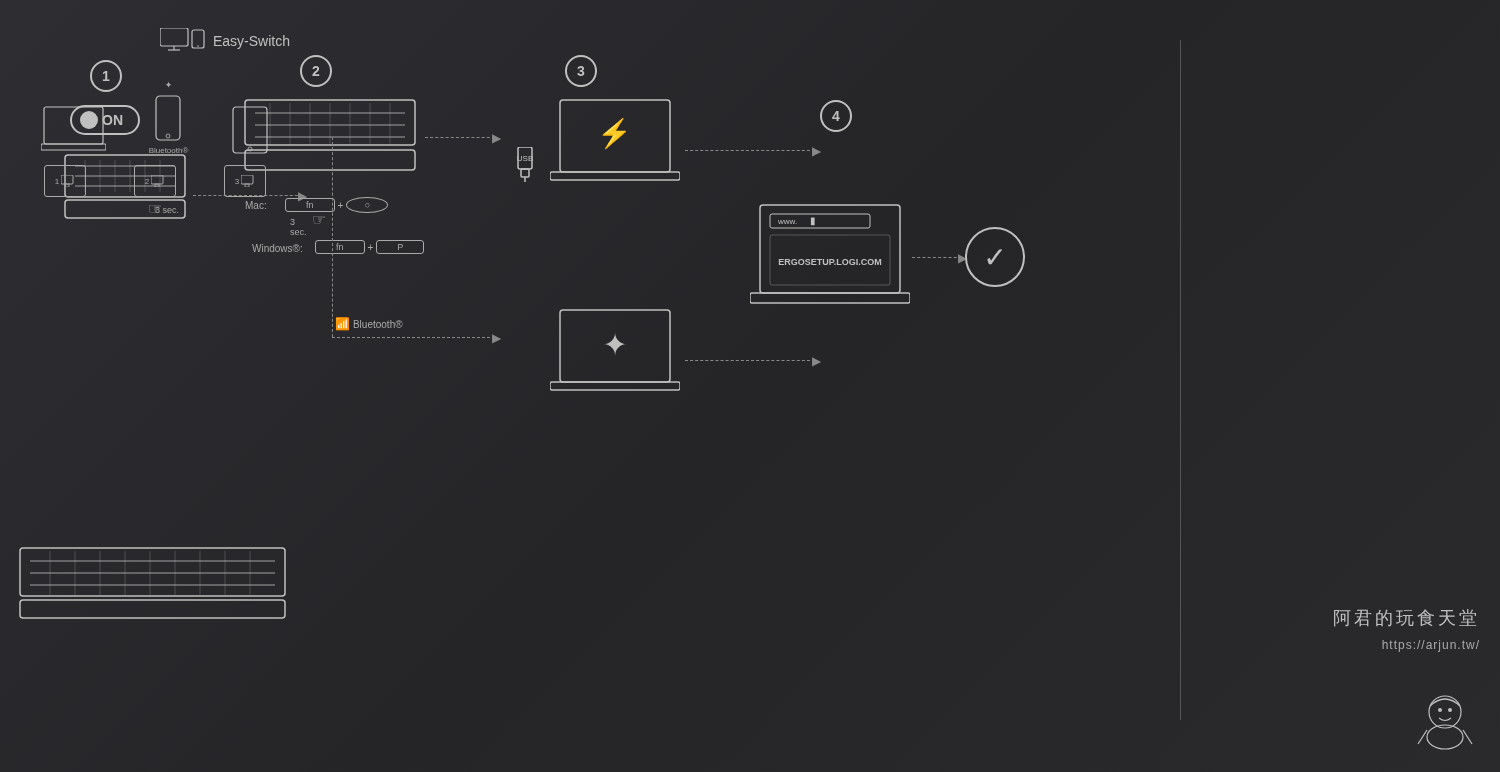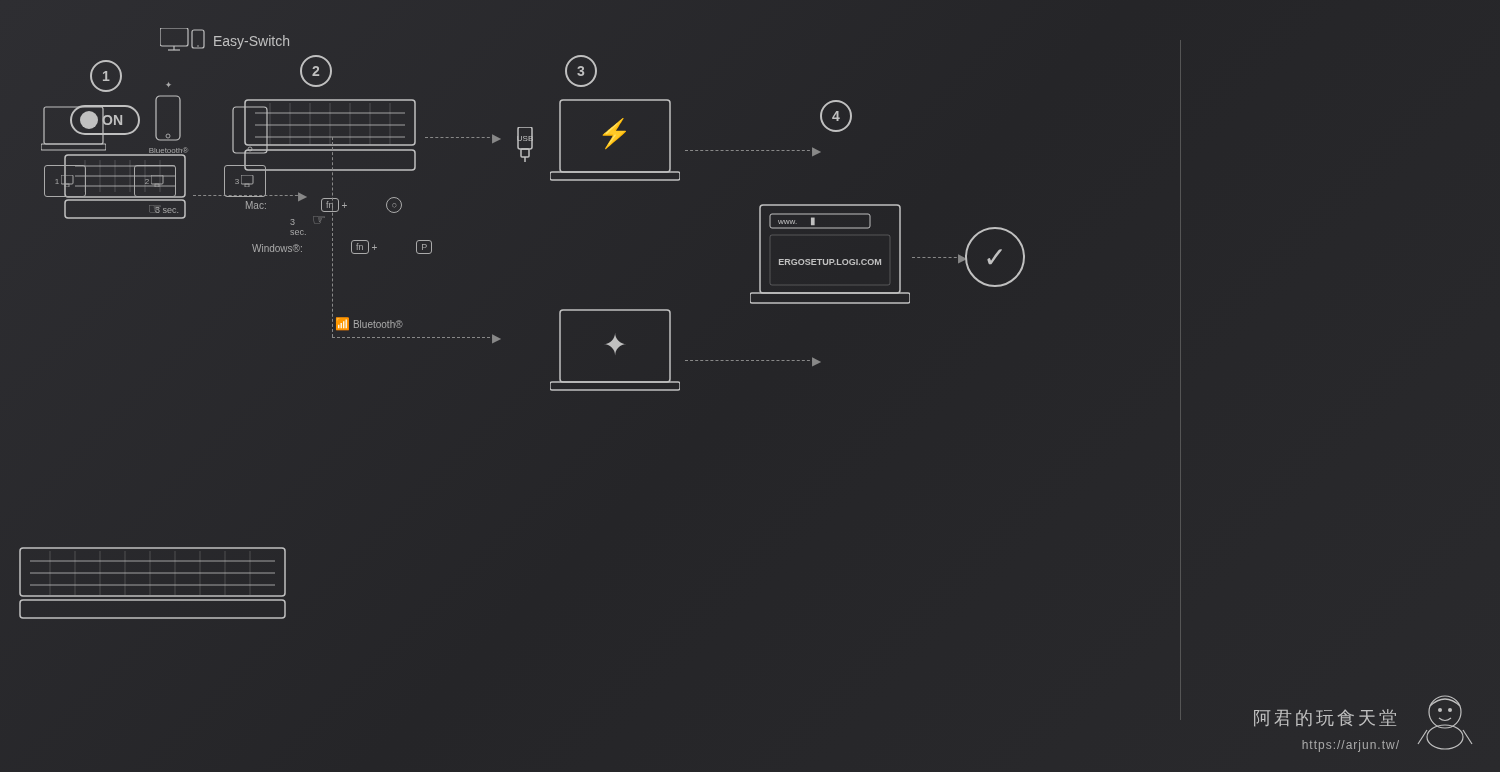--- a/index.html
+++ b/index.html
@@ -99,24 +99,23 @@
     
     .step4 {
       position: absolute;
       left: 750px;
       top: 200px;
     }
     .step4 .step-circle { top: -100px; left: 70px; }
     .key-box {
       border: 1px solid #aaa;
       border-radius: 3px;
-      padding: 1px 4px;
+      padding: 1px 20px;
       font-size: 9px;
       color: #aaa;
-      margin-left: 36px;
     }
 
     
     .check-circle {
       width: 60px;
       height: 60px;
       border-radius: 50%;
       border: 2px solid #c0c0c0;
       display: flex;
       align-items: center;
@@ -268,21 +267,21 @@
 
     <div style="position:absolute; top:262px; left:95px; font-size:10px; color:#aaa; display:flex; align-items:center; gap:3px;">
       <span style="font-size:12px;">📶</span>
       <span>Bluetooth®</span>
     </div>
   </div>
 
   <div class="step3">
     <div class="step-circle">3</div>
 
-    <div style="position:absolute; top:72px; left:-20px; display:flex; flex-direction:column; align-items:center; gap:2px;">
+    <div style="position:absolute; top:92px; left:-20px; display:flex; flex-direction:column; align-items:center; gap:2px;">
       <svg width="30" height="35" viewBox="0 0 30 35">
         <rect x="8" y="0" width="14" height="22" rx="2" stroke="#c0c0c0" stroke-width="1.5" fill="none"></rect>
         <rect x="11" y="22" width="8" height="8" rx="1" stroke="#c0c0c0" stroke-width="1.5" fill="none"></rect>
         <line x1="15" y1="30" x2="15" y2="35" stroke="#c0c0c0" stroke-width="1.5"></line>
         <text x="15" y="14" text-anchor="middle" fill="#c0c0c0" font-size="8">USB</text>
       </svg>
     </div>
 
     <div style="position:absolute; top:40px; left:20px;">
       <svg width="130" height="100" viewBox="0 0 130 100">
@@ -416,21 +415,21 @@
         <line x1="185" y1="8" x2="185" y2="52" stroke="#c0c0c0" stroke-width="0.5" opacity="0.5"></line>
         <line x1="210" y1="8" x2="210" y2="52" stroke="#c0c0c0" stroke-width="0.5" opacity="0.5"></line>
         <line x1="235" y1="8" x2="235" y2="52" stroke="#c0c0c0" stroke-width="0.5" opacity="0.5"></line>
       </svg>
     </div>
 
   </div>
 
   <div class="watermark">
 
-    <div style="display:flex; align-items:flex-end; gap:10px; justify-content:flex-end;">
+    <div style="display:flex; align-items:flex-end; gap:10px; justify-content:flex-end;flex-direction:column;">
       <div>
         <div class="chinese-text">阿君的玩食天堂</div>
         <div class="url-text">https://arjun.tw/</div>
       </div>
 
       <svg width="70" height="90" viewBox="0 0 70 90">
 
         <ellipse cx="35" cy="75" rx="18" ry="12" stroke="#c0c0c0" stroke-width="1.2" fill="none"></ellipse>
 
         <circle cx="35" cy="50" r="16" stroke="#c0c0c0" stroke-width="1.2" fill="none"></circle>

